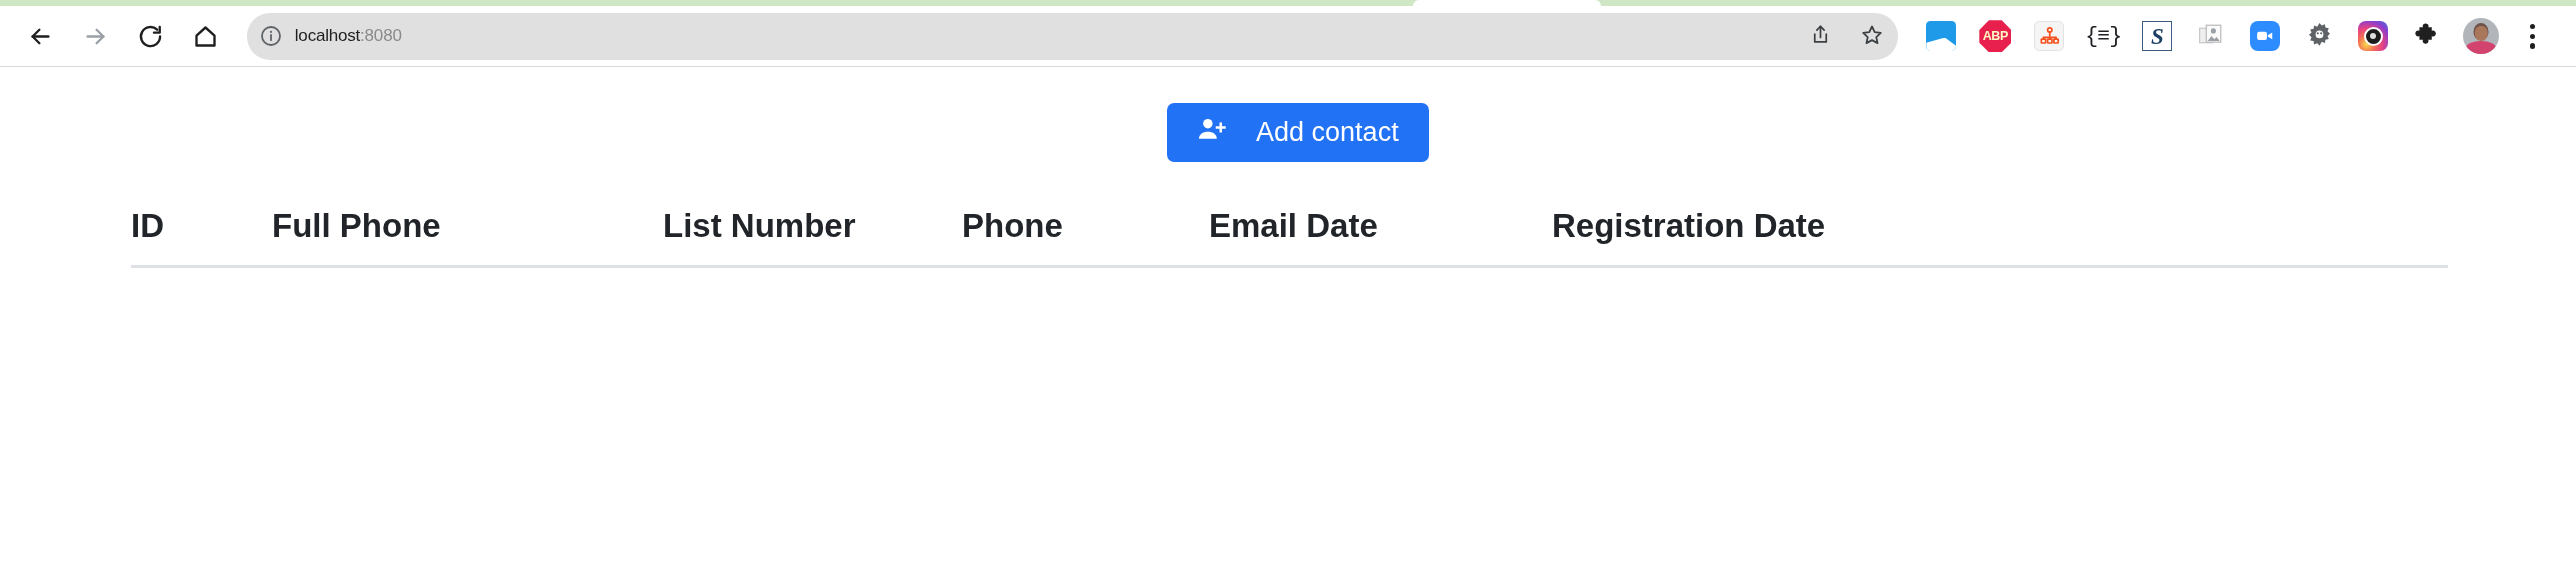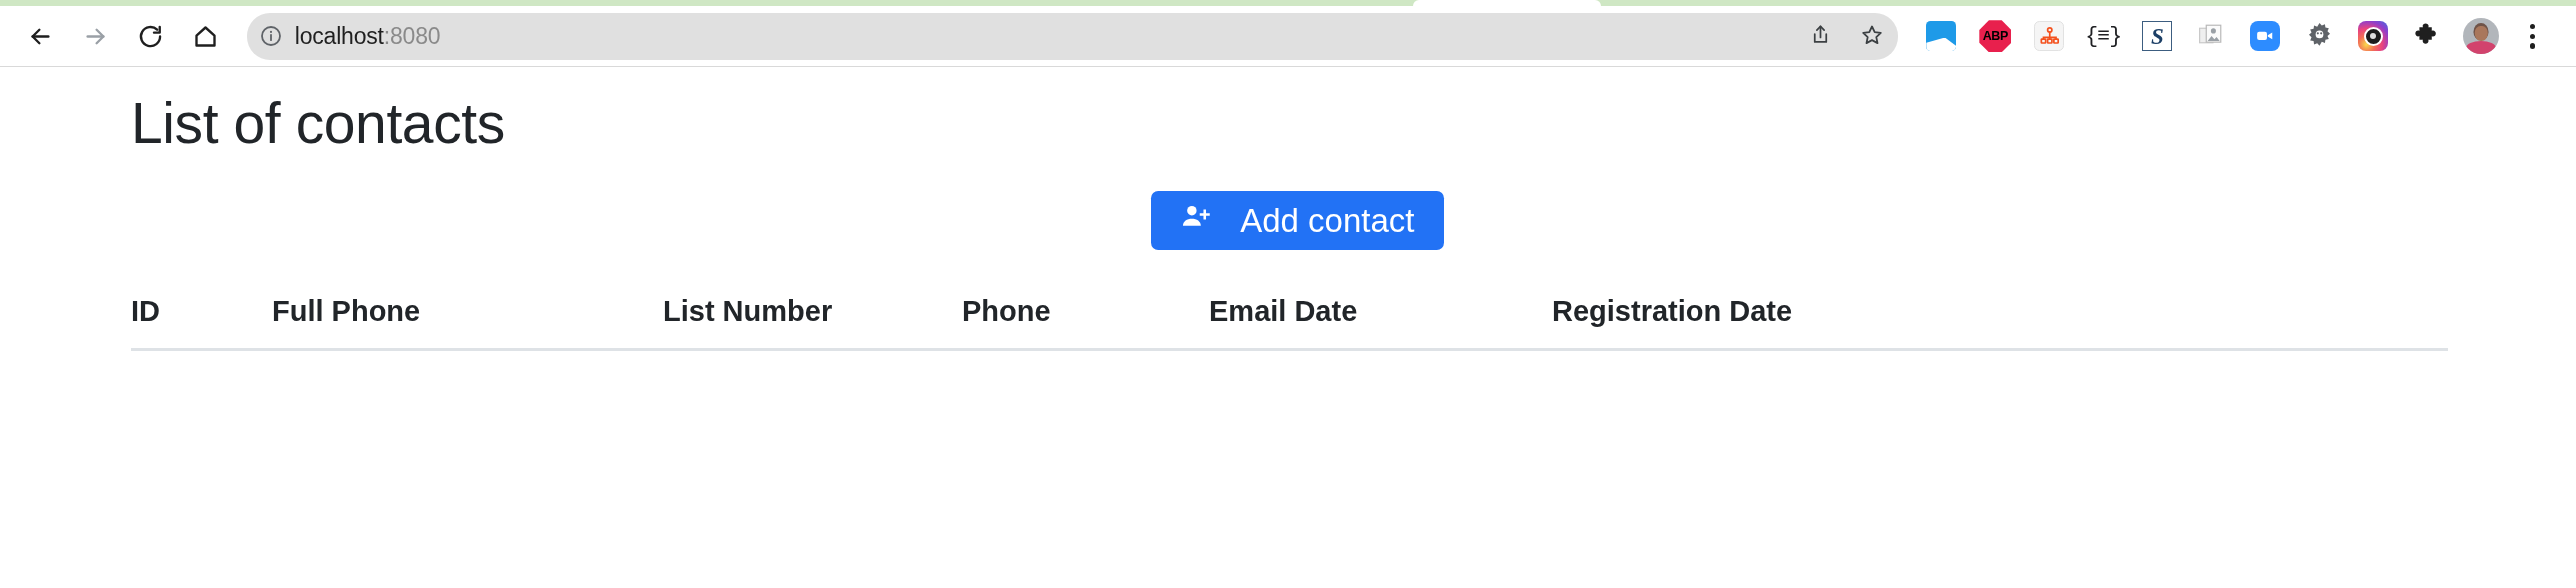--- a/index.html
+++ b/index.html
@@ -70,21 +70,21 @@
     position: relative;
   }
   .omnibox .info-icon {
     flex: 0 0 auto;
     width: 48px;
     display: flex;
     align-items: center;
     justify-content: center;
   }
   .omnibox .url-text {
-    font-size: 23px;
+    font-size: 17px;
     color: #1f1f1f;
     letter-spacing: -0.2px;
     white-space: nowrap;
     flex: 1 1 auto;
     min-width: 0;
     overflow: hidden;
   }
   .omnibox .url-text .port { color: #8a8a8a; }
 
   .omni-action {
@@ -128,21 +128,21 @@
     border-radius: 0 0 3.6px 3.6px;
     clip-path: polygon(0 38%, 62% 0, 100% 62%, 100% 100%, 0 100%);
   }
 
   .ic-abp {
     width: 32px; height: 32px;
     background: #e8204d;
     display: flex;
     align-items: center;
     justify-content: center;
-    color: #000000;
+    color: #fef9c3;
     font-size: 12.5px;
     font-weight: bold;
     font-family: "Liberation Sans", sans-serif;
     letter-spacing: -0.4px;
     clip-path: polygon(30% 0, 70% 0, 100% 30%, 100% 70%, 70% 100%, 30% 100%, 0 70%, 0 30%);
   }
 
   .ic-sitemap {
     width: 30px; height: 30px;
     border-radius: 5.4px;
@@ -299,36 +299,36 @@
   .btn-add {
     background: #2272f5;
     color: #ffffff;
     border: none;
     border-radius: 7.2px;
     height: 59px;
     padding: 0 30px;
     display: inline-flex;
     align-items: center;
     gap: 30px;
-    font-size: 33px;
+    font-size: 27px;
     font-family: "Liberation Sans", sans-serif;
     cursor: pointer;
     margin-left: 19.7px;
   }
   .btn-add .label { line-height: 1; }
 
   .contacts-table {
     width: 2317px;
     margin: 45px 0 0 131px;
     border-collapse: collapse;
     table-layout: fixed;
   }
   .contacts-table thead th {
     text-align: left;
-    font-size: 29px;
+    font-size: 33px;
     font-weight: bold;
     color: #212529;
     padding: 0 0 19.7px 0;
     border-bottom: 3.6px solid #dee2e6;
     white-space: nowrap;
   }
   .contacts-table .empty-body { height: 0; }
 
   .col-id   { width: 141px; }
   .col-name { width: 391px; }
@@ -499,21 +499,20 @@
         <span></span>
         <span></span>
       </div>
 
     </div>
   </div>
 </div>
 
 <div class="page">
 
-  <h1 class="page-title">List of contacts</h1>
 
   <div class="btn-row">
     <button class="btn-add">
       <span>
         <svg width="29" height="29" viewBox="0 0 24 24" fill="#ffffff">
           <circle cx="9" cy="7.2" r="3.9"></circle>
           <path d="M1.6 19.6c0-3.6 3.3-5.8 7.4-5.8s7.4 2.2 7.4 5.8z"></path>
           <path d="M18.6 6.2h2.1v3.1h3.1v2.1h-3.1v3.1h-2.1v-3.1h-3.1V9.3h3.1z"></path>
         </svg>
       </span>

